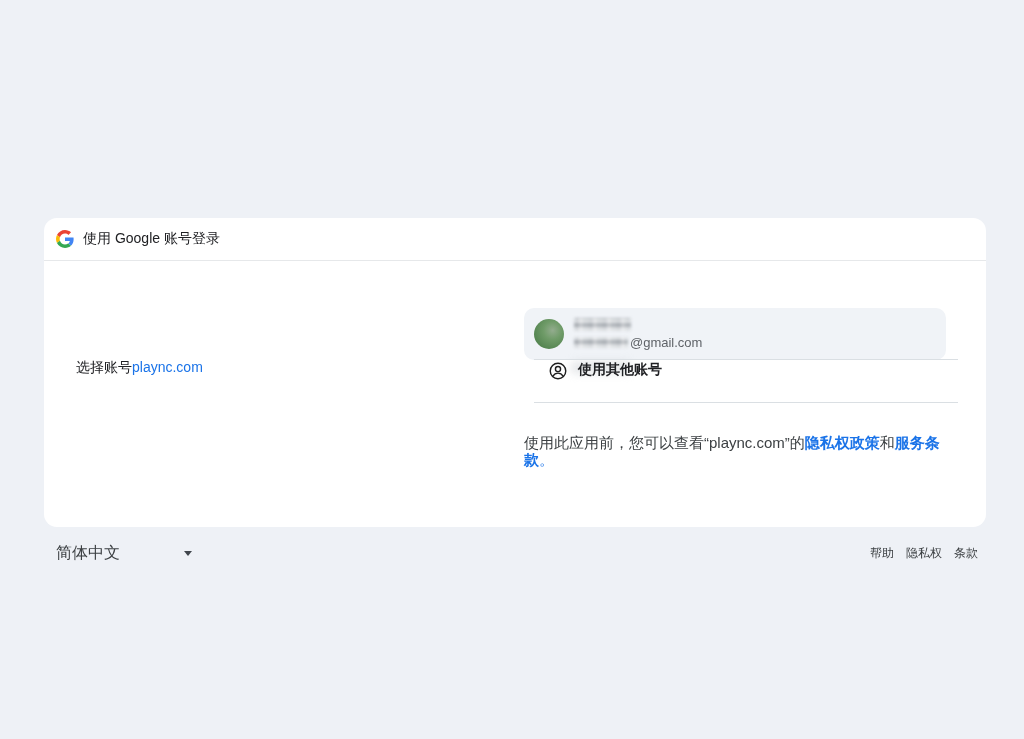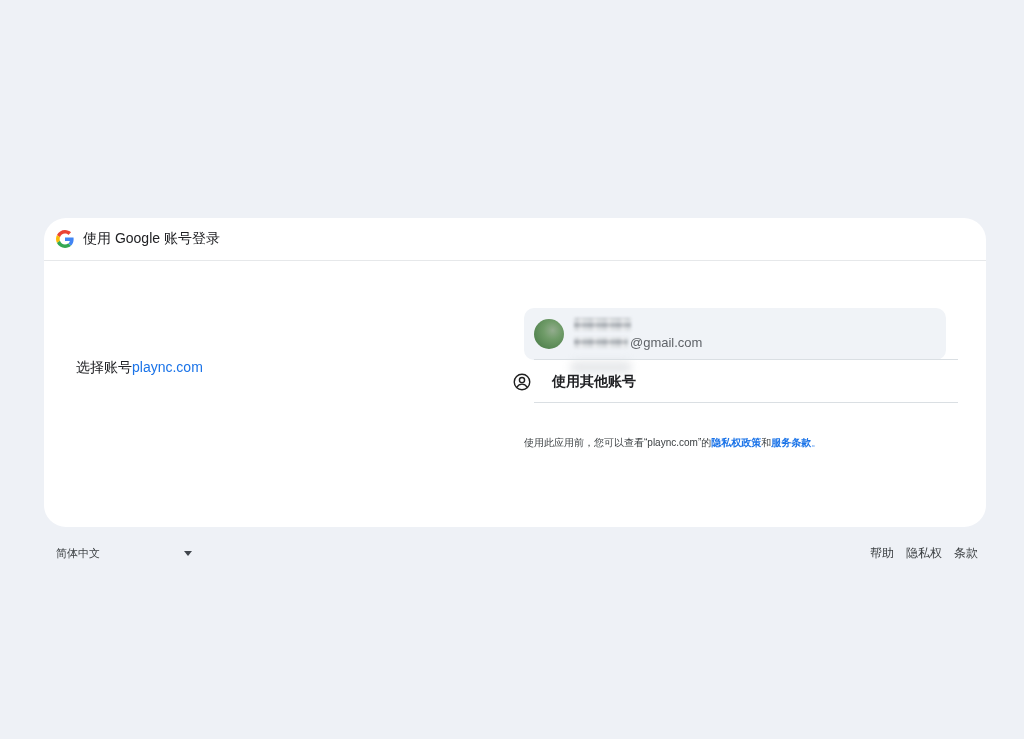--- a/index.html
+++ b/index.html
@@ -11,21 +11,21 @@
     font-family: "Liberation Sans", "DejaVu Sans", sans-serif;
     overflow: hidden;
   }
   .card {
     position: absolute;
     left: 44px;
     top: 218px;
     width: 942px;
     height: 309px;
     background: #ffffff;
-    border-radius: 22px;
+    border-radius: 13px;
   }
   .card-header {
     position: absolute;
     left: 0; top: 0;
     width: 100%;
     height: 43px;
     box-sizing: border-box;
     border-bottom: 1px solid #e6e8ea;
     display: flex;
     align-items: center;
@@ -111,54 +111,53 @@
     left: 490px;
     width: 424px;
     height: 1px;
     background: #dadfe3;
   }
   .divider-1 { top: 141px; }
   .divider-2 { top: 184px; }
 
   .other-account-row {
     position: absolute;
-    left: 456px;
+    left: 492px;
     top: 143px;
     width: 446px;
     height: 41px;
     box-sizing: border-box;
     display: flex;
-    align-items: center;
-    gap: 20px;
+    gap: 10px;
     padding-left: 12px;
     cursor: pointer;
   }
   .account-icon svg { width: 20px; height: 20px; display: block; }
   .other-label { font-size: 14px; font-weight: 600; color: #202124; }
 
   .disclaimer {
     position: absolute;
     left: 480px;
     top: 216px;
     margin: 0;
     width: 440px;
-    font-size: 10px;
+    font-size: 15px;
     line-height: 17px;
     color: #3c4043;
   }
 
   .footer-lang {
     position: absolute;
     left: 56px;
     top: 546px;
     width: 136px;
     display: flex;
     align-items: center;
     justify-content: space-between;
-    font-size: 11px;
+    font-size: 16px;
     line-height: 14px;
     color: #3c4043;
     cursor: pointer;
   }
   .caret {
     width: 0; height: 0;
     border-left: 4.5px solid transparent;
     border-right: 4.5px solid transparent;
     border-top: 5px solid #40464c;
   }

